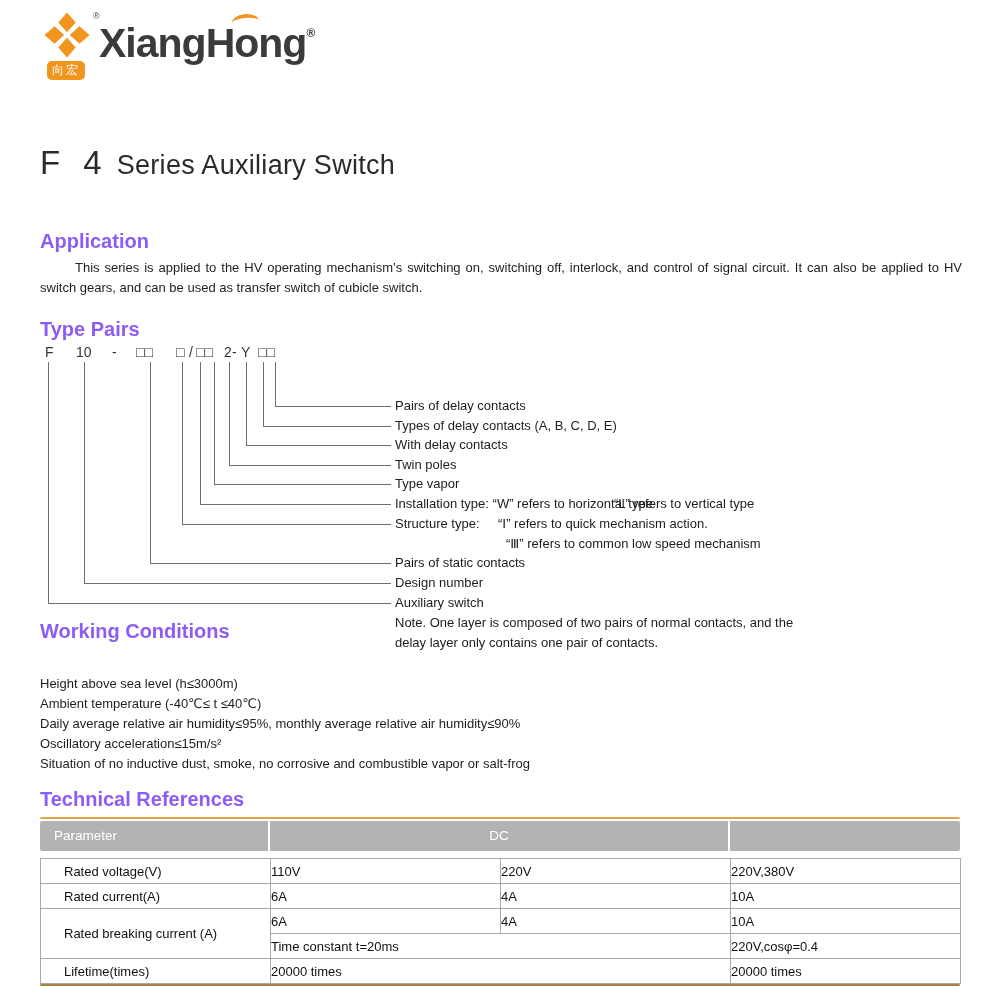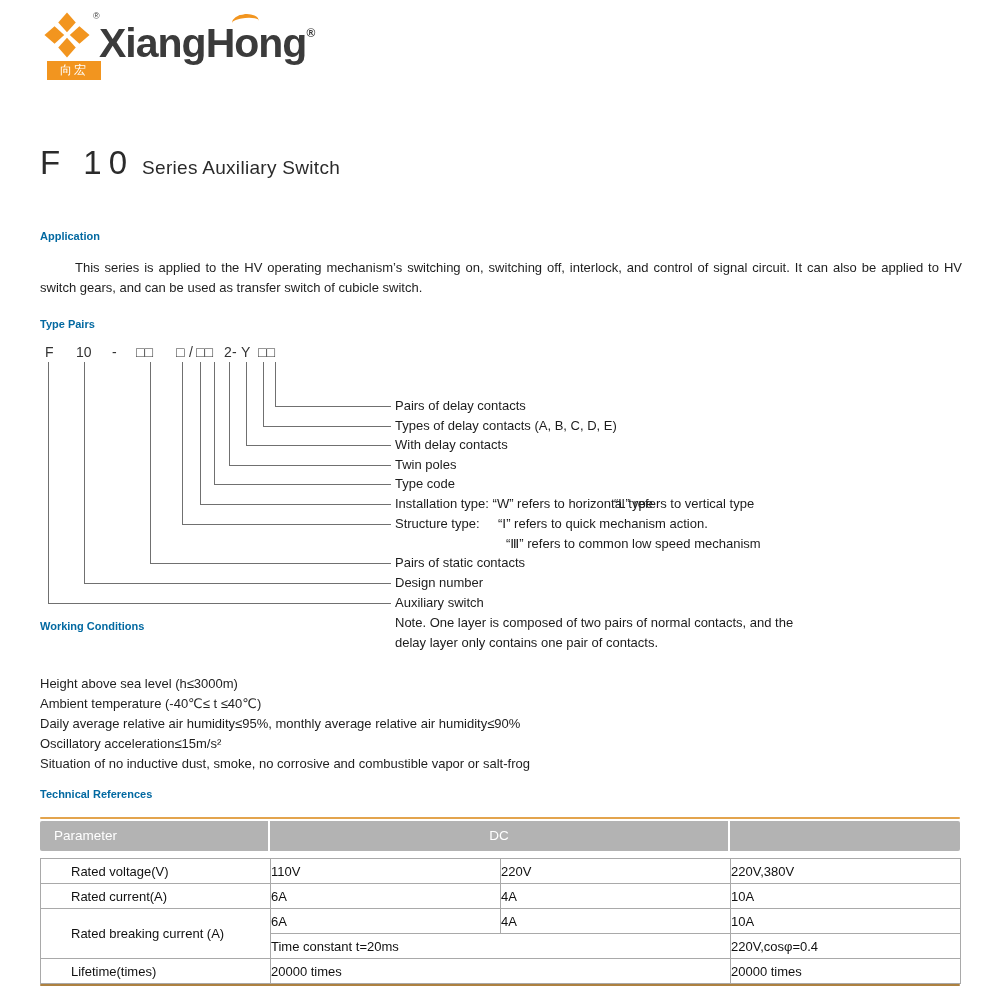--- a/index.html
+++ b/index.html
@@ -2,35 +2,35 @@
 <html><head>
 <meta charset="utf-8">
 <style>
   html,body{margin:0;padding:0;background:#fff;}
   .page{position:relative;width:1000px;height:1002px;background:#ffffff;overflow:hidden;
         font-family:"Liberation Sans","DejaVu Sans",sans-serif;color:#222;}
 
   
   .logo-block{position:absolute;top:12px;left:44px;width:70px;height:72px;}
   .logo-reg{position:absolute;left:49px;top:-1px;font-size:9px;color:#444;}
-  .logo-cn{position:absolute;top:49px;left:3px;width:54px;height:19px;background:#f2951f;
-           color:#fff;font-size:12px;line-height:19px;text-align:center;letter-spacing:2px;border-radius:0;}
+  .logo-cn{position:absolute;top:49px;left:3px;width:38px;height:19px;background:#f2951f;
+           color:#fff;font-size:12px;line-height:19px;text-align:center;letter-spacing:2px;border-radius:5px;}
   .brand{position:absolute;left:99px;top:20px;font-size:41px;font-weight:bold;color:#3b3b3b;letter-spacing:-1px;}
   .brand .o-accent{position:relative;display:inline-block;}
   .brand .o-accent::after{content:"";position:absolute;left:-2px;top:-6px;width:27px;height:12px;
            border-top:4px solid #f2951f;border-radius:100% 100% 0 0/100% 100% 0 0;transform:rotate(-5deg);}
   .brand-reg{font-size:12px;font-weight:bold;position:relative;top:-20px;letter-spacing:0;}
 
   
   .title{position:absolute;left:40px;top:144px;display:flex;align-items:baseline;color:#2b2b2b;}
   .title-model{font-size:33px;letter-spacing:7px;margin-right:8px;}
-  .title-series{font-size:19px;letter-spacing:0.3px;}
+  .title-series{font-size:27px;letter-spacing:0.3px;}
 
   
-  .h2{position:absolute;left:40px;font-size:11px;font-weight:bold;color:#0369a1;}
+  .h2{position:absolute;left:40px;font-size:20px;font-weight:bold;color:#8b5cf6;}
   .body-text{font-size:13px;line-height:20px;color:#1e1e1e;}
   .app-body{position:absolute;left:40px;top:258px;width:922px;text-align:justify;text-indent:35px;}
 
   
   .diagram{position:absolute;left:40px;top:344px;width:935px;height:315px;}
   .code-part{position:absolute;top:0;font-size:14px;color:#333;white-space:nowrap;}
   .conn{position:absolute;top:18px;border-left:1px solid #707070;border-bottom:1px solid #707070;}
   .dlabel{position:absolute;font-size:13px;line-height:16px;color:#1c1c1c;white-space:nowrap;}
 
   
@@ -38,21 +38,21 @@
 
   
   .table-block{position:absolute;left:40px;top:817px;width:920px;}
   .tline{height:2px;background:#e3a44d;border-radius:1px;}
   .thead-bar{display:flex;height:30px;background:#b3b3b3;color:#fff;font-size:13.5px;margin-top:2px;border-radius:2px;}
   .th-param{width:230px;line-height:30px;padding-left:14px;box-sizing:border-box;border-right:2px solid #fff;}
   .th-dc{width:460px;text-align:center;line-height:30px;box-sizing:border-box;border-right:2px solid #fff;}
   .th-ac{flex:1;text-align:center;line-height:30px;}
   .spec-table{width:920px;border-collapse:collapse;table-layout:fixed;margin-top:7px;font-size:13px;color:#111;}
   .spec-table td{border:1px solid #a9a9a9;height:24px;text-align:left;padding:0;overflow:hidden;}
-  .spec-table td.param{text-align:left;padding-left:30px;}
+  .spec-table td.param{text-align:left;padding-left:23px;}
   .bline{height:2px;background:#ad8140;border-radius:1px;}
 </style>
 </head>
 <body>
 
 <div class="page">
 
   <div class="logo-block">
     <svg width="46" height="46" viewBox="0 0 100 100">
       <g fill="#f2951f">
@@ -62,21 +62,21 @@
         <path d="M1 50 L23 31 L44 50 L23 69 Z"></path>
       </g>
     </svg>
     <span class="logo-reg">®</span>
     <div class="logo-cn">向宏</div>
   </div>
 
   <div class="brand"><span>XiangH</span><span class="o-accent">o</span><span>ng</span><span class="brand-reg">®</span></div>
 
   <div class="title">
-    <span class="title-model">F 10</span>
+    <span class="title-model">F 4</span>
     <span class="title-series">Series Auxiliary Switch</span>
   </div>
 
   <div class="h2" style="top:230px;">Application</div>
   <div class="app-body body-text">This series is applied to the HV operating mechanism’s switching on, switching off, interlock, and control of signal circuit. It can also be applied to HV switch gears, and can be used as transfer switch of cubicle switch.</div>
 
   <div class="h2" style="top:318px;">Type Pairs</div>
 
   <div class="diagram">
 
@@ -100,21 +100,21 @@
     <div class="conn" style="left:174px;height:122px;width:176px;"></div>
     <div class="conn" style="left:189px;height:103px;width:161px;"></div>
     <div class="conn" style="left:206px;height:83px;width:144px;"></div>
     <div class="conn" style="left:223px;height:64px;width:127px;"></div>
     <div class="conn" style="left:235px;height:44px;width:115px;"></div>
 
     <div class="dlabel" style="left:355px;top:54px;">Pairs of delay contacts</div>
     <div class="dlabel" style="left:355px;top:74px;">Types of delay contacts (A, B, C, D, E)</div>
     <div class="dlabel" style="left:355px;top:93px;">With delay contacts</div>
     <div class="dlabel" style="left:355px;top:113px;">Twin poles</div>
-    <div class="dlabel" style="left:355px;top:132px;">Type code</div>
+    <div class="dlabel" style="left:355px;top:132px;">Type vapor</div>
     <div class="dlabel" style="left:355px;top:152px;">Installation type: “W” refers to horizontal type</div>
     <div class="dlabel" style="left:574px;top:152px;">“L” refers to vertical type</div>
     <div class="dlabel" style="left:355px;top:172px;">Structure type:</div>
     <div class="dlabel" style="left:458px;top:172px;">“Ⅰ” refers to quick mechanism action.</div>
     <div class="dlabel" style="left:466px;top:192px;">“Ⅲ” refers to common low speed mechanism</div>
     <div class="dlabel" style="left:355px;top:211px;text-align:center;">Pairs of static contacts</div>
     <div class="dlabel" style="left:355px;top:231px;">Design number</div>
     <div class="dlabel" style="left:355px;top:251px;">Auxiliary switch</div>
     <div class="dlabel" style="left:355px;top:271px;">Note. One layer is composed of two pairs of normal contacts, and the</div>
     <div class="dlabel" style="left:355px;top:291px;">delay layer only contains one pair of contacts.</div>

